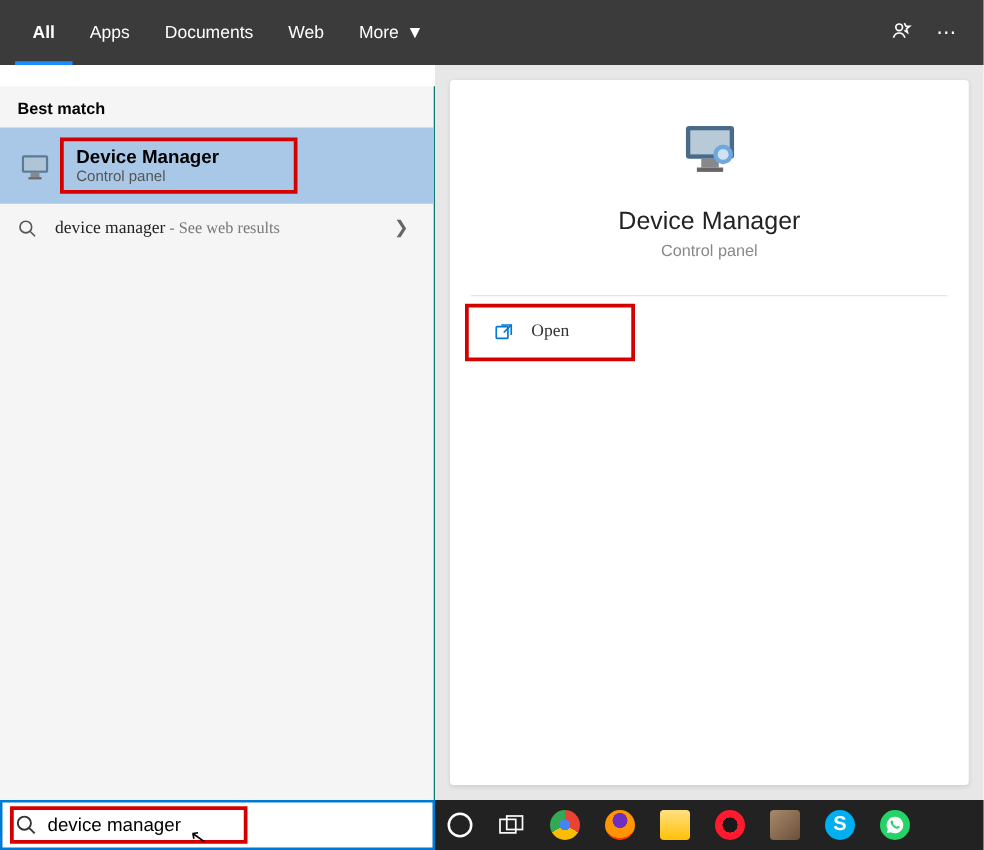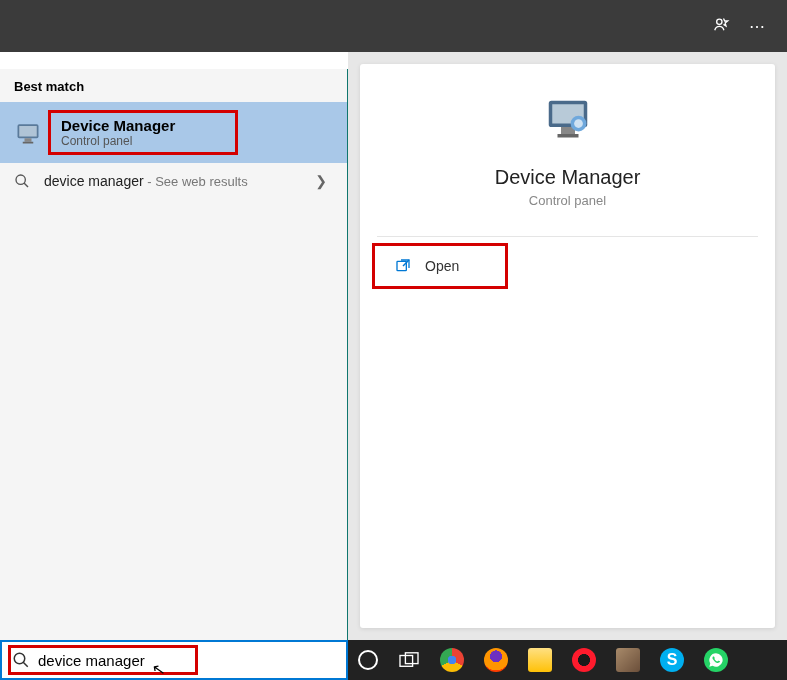--- a/index.html
+++ b/index.html
@@ -67,23 +67,24 @@
       margin-left: 6px;
       width: 190px;
     }
     .result-title { font-weight: 600; font-size: 15px; color: #000; }
     .result-subtitle { font-size: 12px; color: #555; }
     .dm-icon {
       width: 28px; height: 28px;
     }
     .web-result {
       display: flex;
-      align-items: flex-start;
+      align-items: flex-end;
       padding: 10px 14px;
       cursor: pointer;
+      font-family: Liberation Serif, serif;
     }
     .web-result .search-glyph { width: 18px; text-align:center; color: #555; }
     .web-result-text { margin-left: 12px; flex: 1; font-size: 14px; color: #222;}
     .web-result-suffix { color: #777; font-size: 13px;}
     .web-result-chevron { color: #666; font-size: 14px; margin-right: 6px;}
     .right-panel {
       flex: 1;
       background: #e7e7e7;
       padding: 12px;
       display: flex;
@@ -108,20 +109,21 @@
       align-items: center;
       padding: 12px 0 12px 20px;
       font-size: 14px;
       color: #333;
       cursor: pointer;
       border: 3px solid #d40000;
       margin-top: 6px;
       width: 136px;
       align-self: flex-start;
       margin-left: 12px;
+      font-family: Liberation Serif, serif;
     }
     .open-row .open-icon { color: #0078d4; margin-right: 14px; }
     .taskbar {
       height: 40px;
       background: #222;
       display: flex;
       align-items: stretch;
     }
     .search-box {
       width: 348px;
@@ -181,20 +183,30 @@
     .writer { background: linear-gradient(135deg, #a88a6a, #6b4f3a); border-radius: 3px;}
     .skype { background: #00aff0; font-weight: bold; font-size: 16px;}
     .whatsapp { background: #25d366; }
     
     svg { display: block; }
   </style>
 </head>
 <body>
 
 <div class="topbar">
+  <div class="tabs">
+    <div class="tab active">All</div>
+    <div class="tab">Apps</div>
+    <div class="tab">Documents</div>
+    <div class="tab">Web</div>
+    <div class="tab more-tab">
+      <span>More</span>
+      <span class="caret">▼</span>
+    </div>
+  </div>
   <div class="topbar-right">
     <span class="top-icon">
       <svg width="20" height="20" viewBox="0 0 24 24" fill="none" stroke="white" stroke-width="1.6">
           <circle cx="10" cy="7" r="3.2"></circle>
           <path d="M4.5 17c1-3 3.5-4.5 5.5-4.5s4.5 1.5 5.5 4.5"></path>
           <path d="M15 10l3 2-1-3.5 3-2.5h-3.5L15 3"></path>
         </svg>
     </span>
     <span class="top-icon">⋯</span>
   </div>

